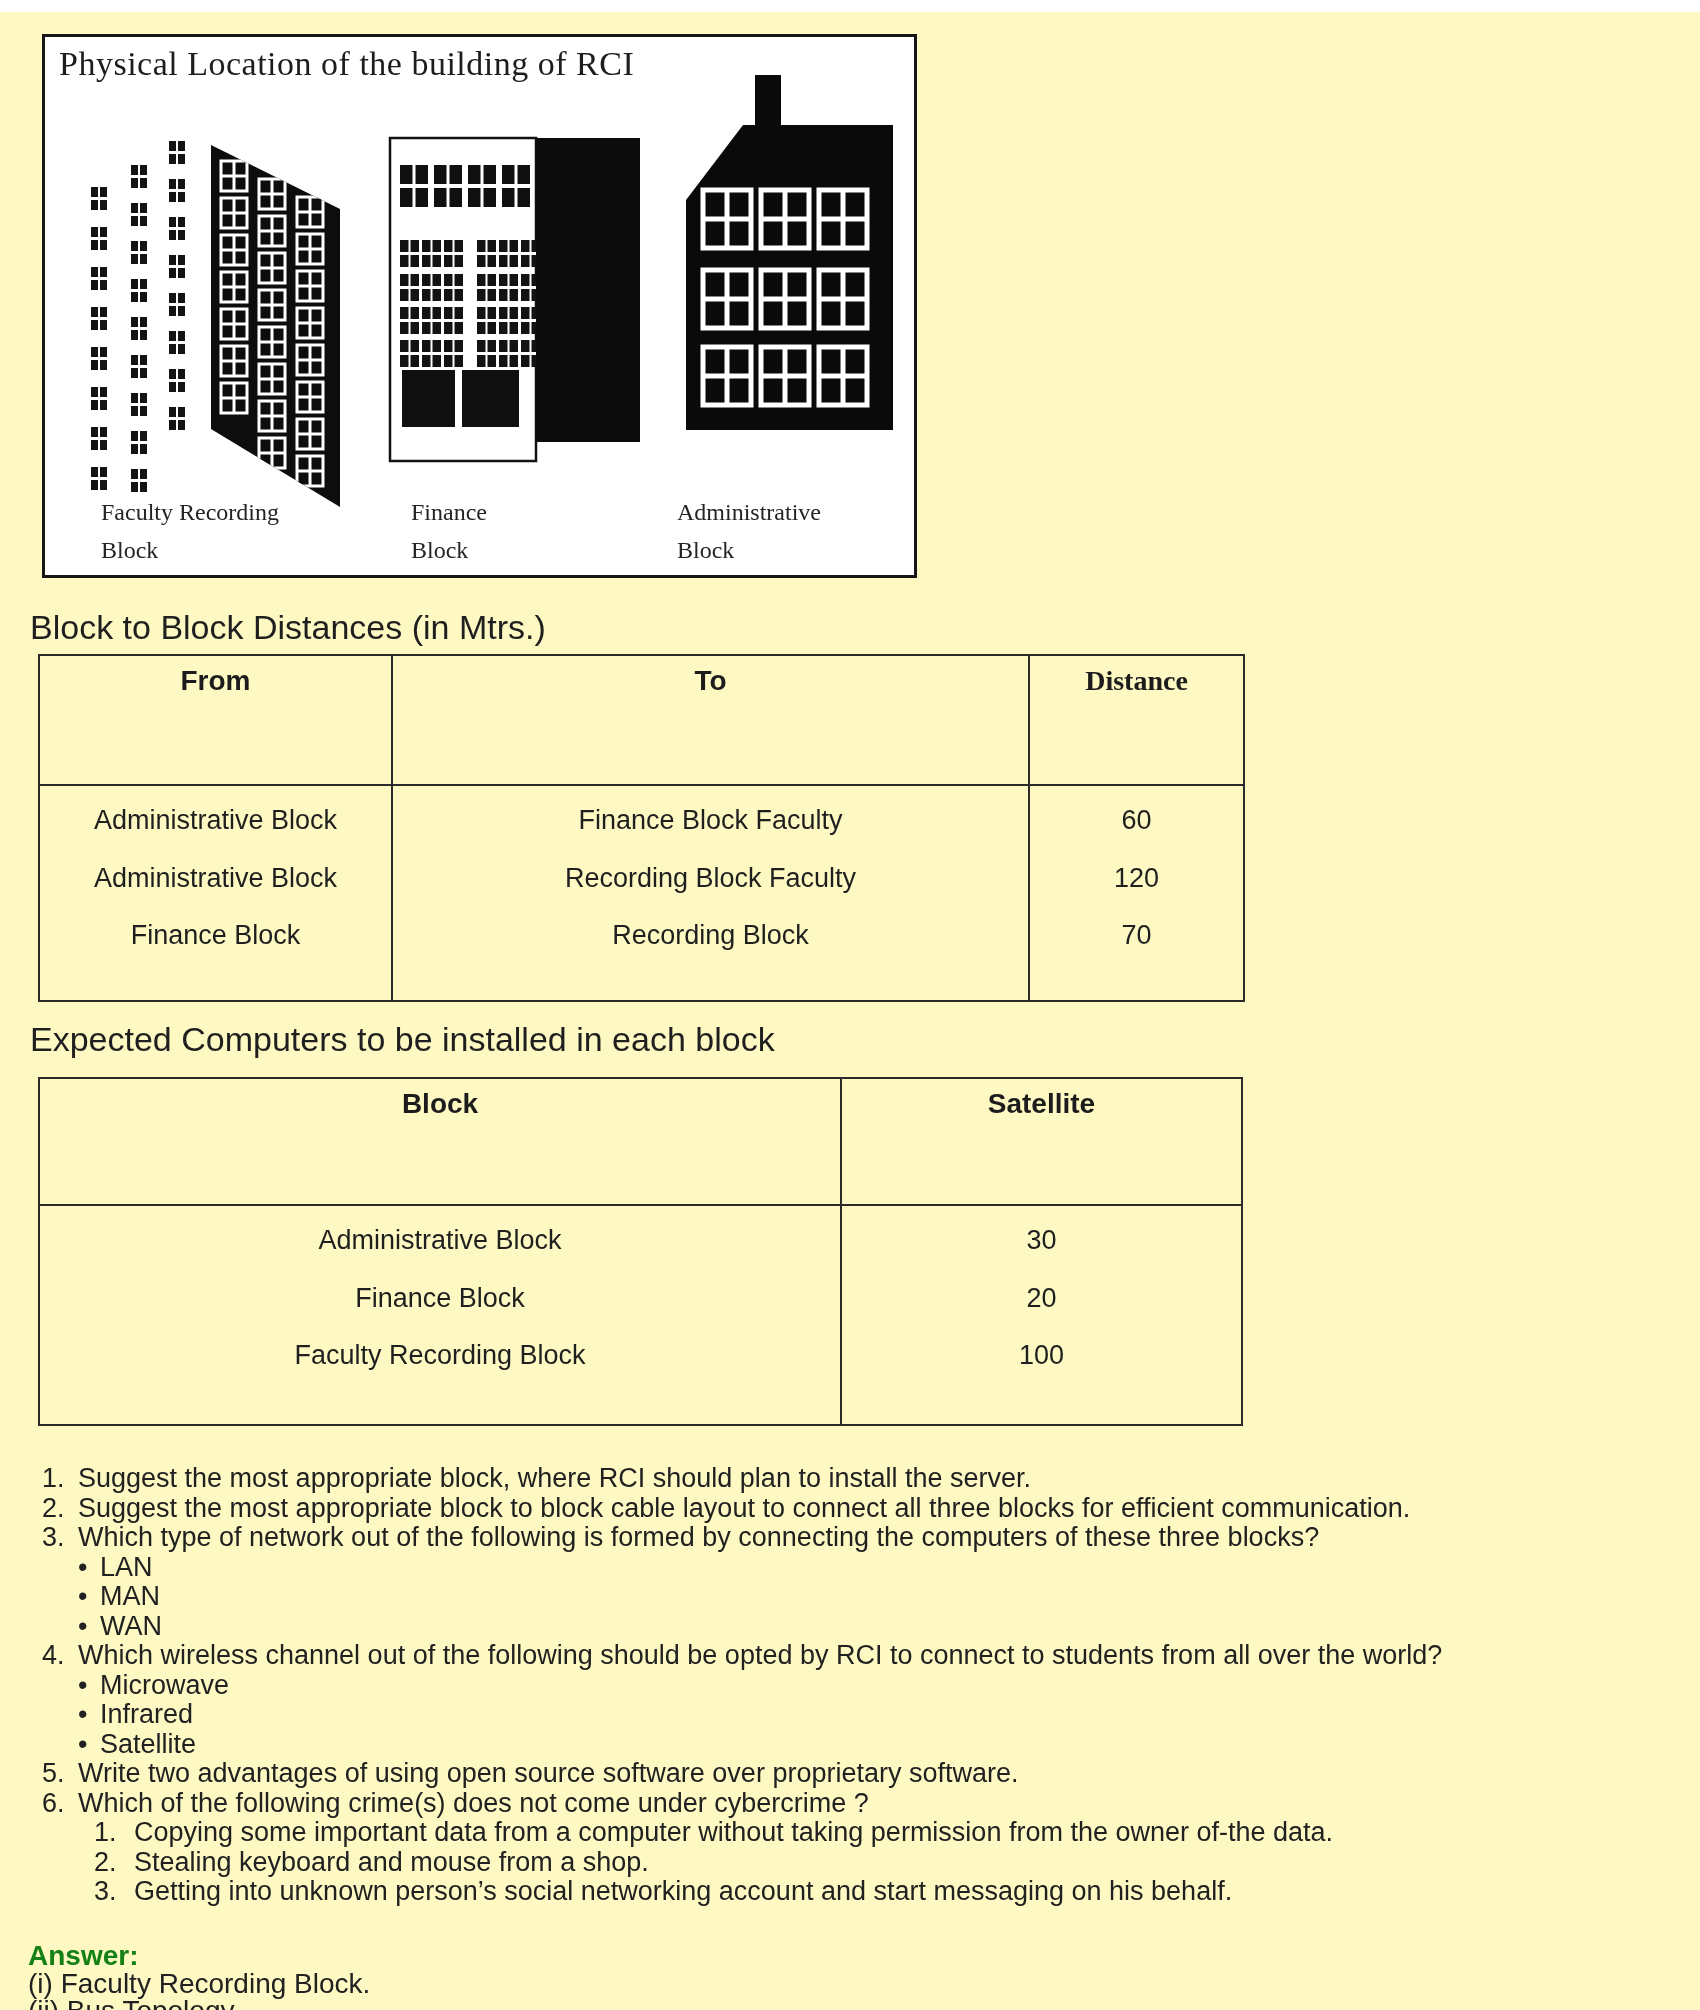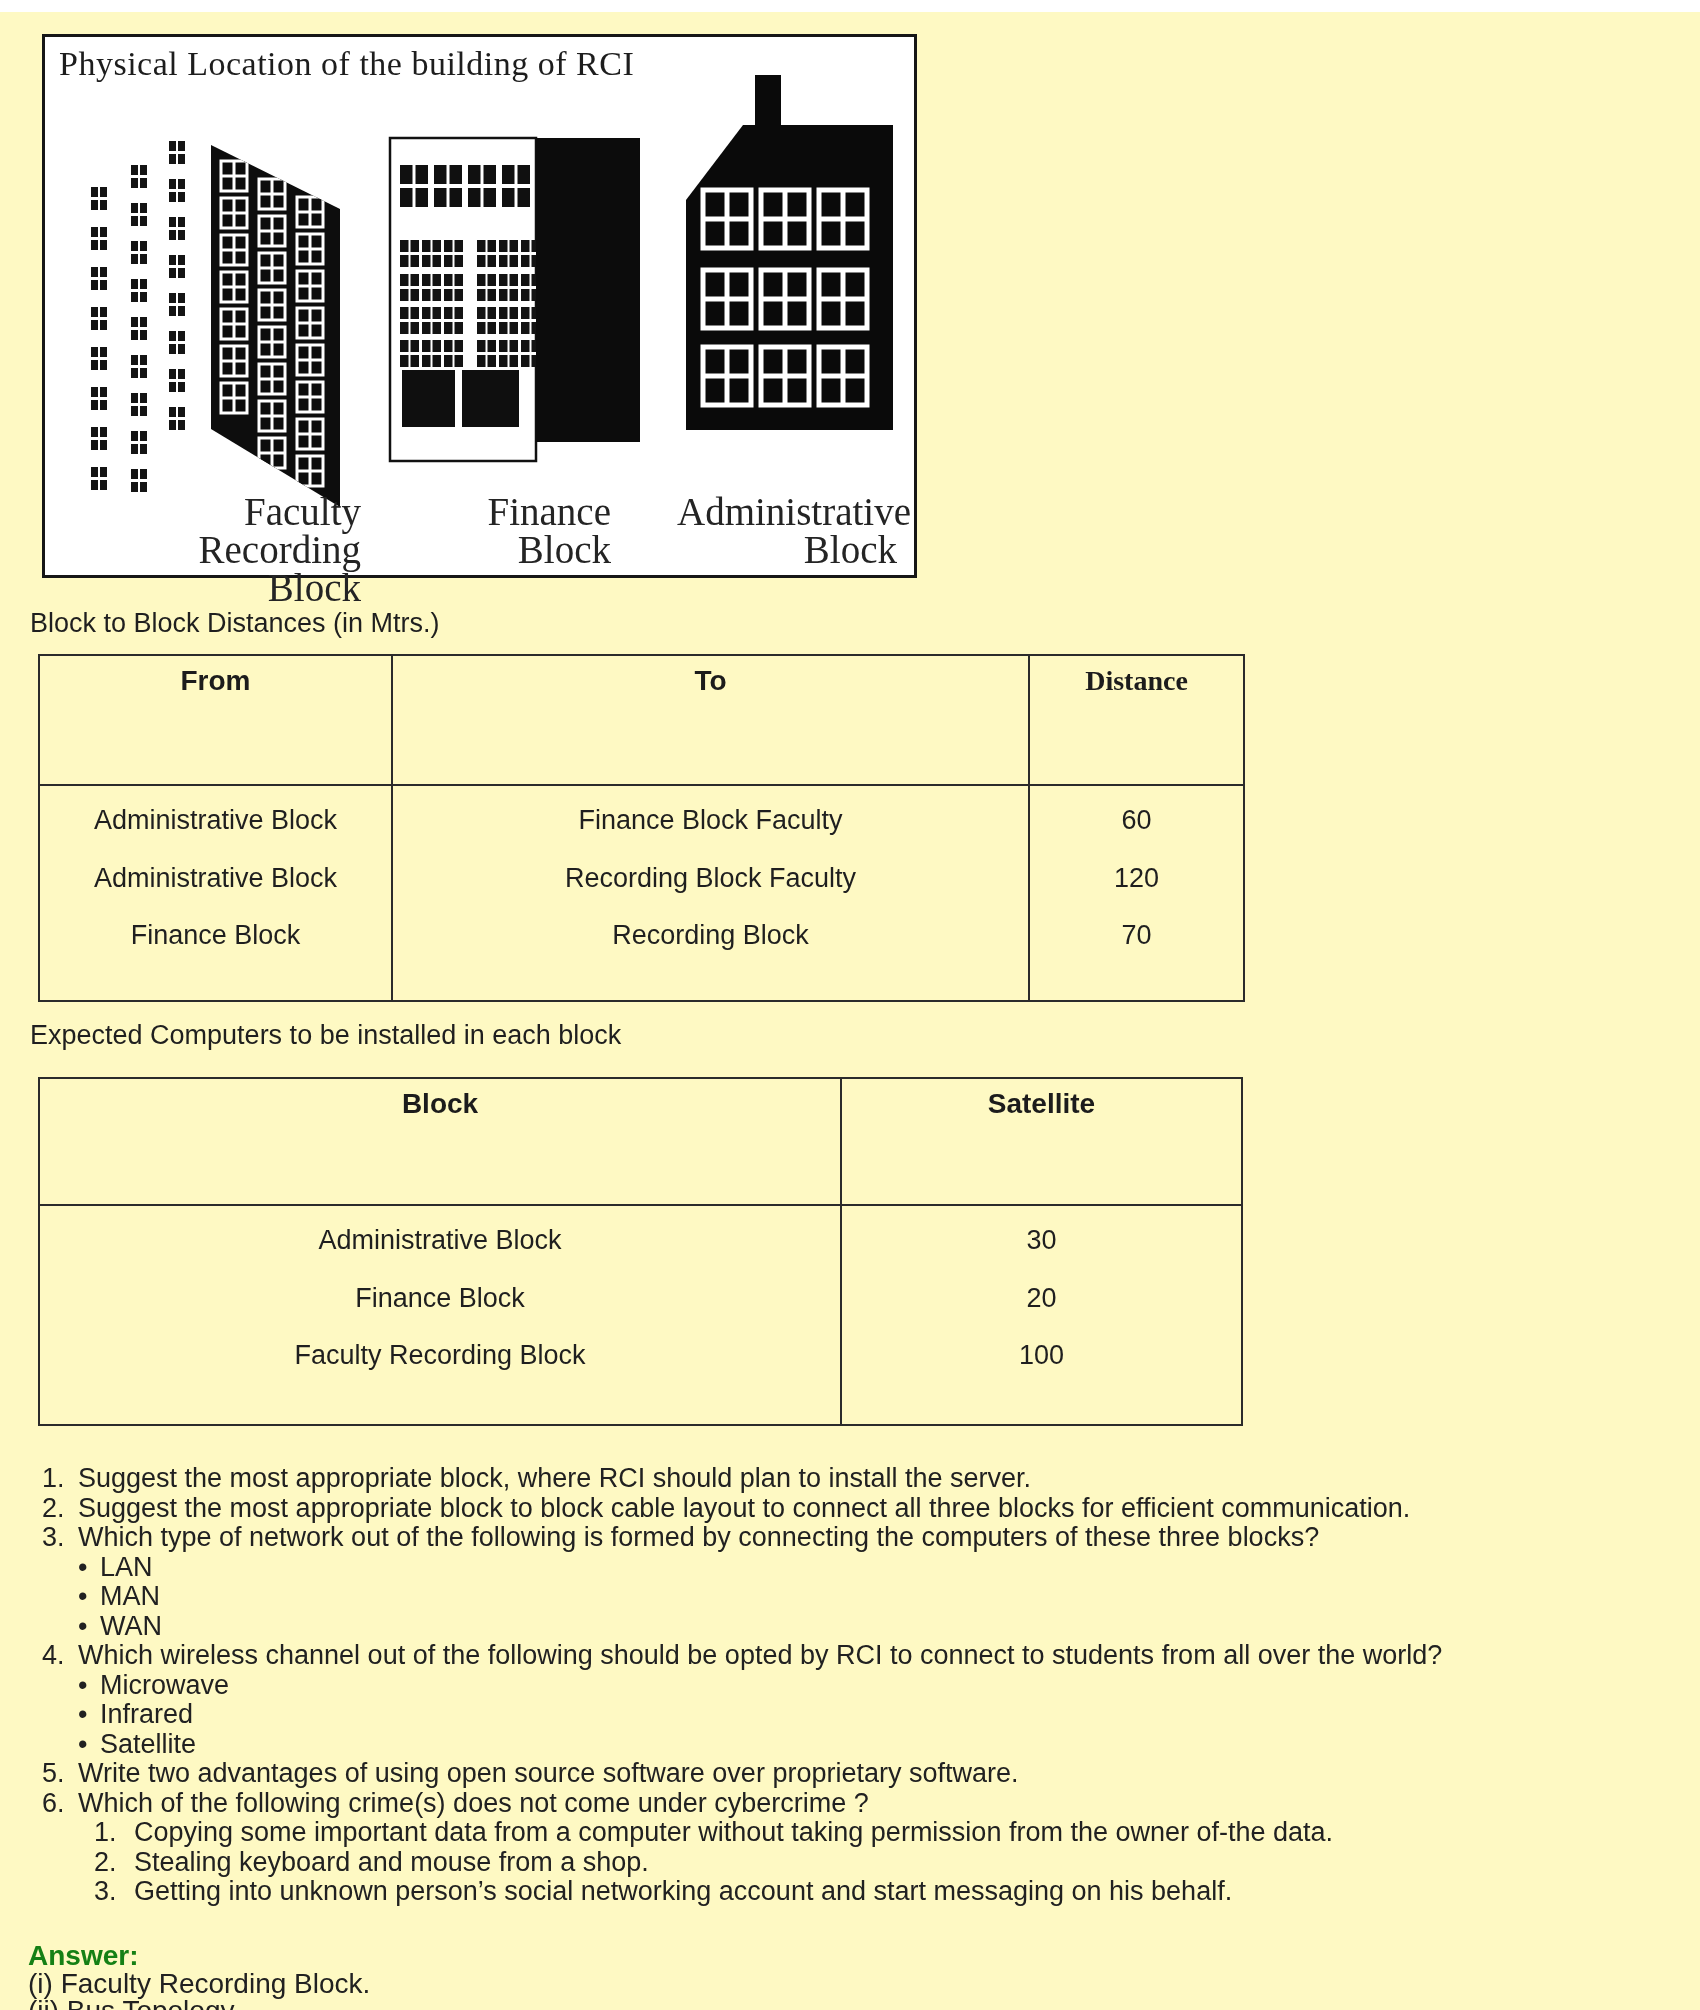--- a/index.html
+++ b/index.html
@@ -6,27 +6,27 @@
   #page{position:relative;width:1700px;height:2010px;background:#fef9c3;
         font-family:"Liberation Sans",sans-serif;color:#202020;overflow:hidden;margin-top:12px;}
   .abs{position:absolute;}
 
   
   .figbox{left:42px;top:22px;width:869px;height:538px;border:3px solid #161616;
           font-family:"Liberation Serif",serif;background:#fff;}
   .figtitle{position:absolute;left:14px;top:8px;font-size:34px;color:#1d1d1d;
             letter-spacing:0.5px;}
   .figsvg{position:absolute;left:0;top:0;}
-  .figlabel{position:absolute;text-align:right;font-size:39px;line-height:38px;color:#242424;}
+  .figlabel{position:absolute;text-align:left;font-size:24px;line-height:38px;color:#242424;}
   .flab1{left:56px;top:456px;width:260px;}
   .flab2{left:366px;top:456px;width:200px;}
   .flab3{left:632px;top:456px;width:220px;}
 
   
-  .caption{font-size:27px;color:#1f1f1f;}
+  .caption{font-size:34px;color:#1f1f1f;}
   .cap1{left:30px;top:596px;}
   .cap2{left:30px;top:1008px;}
 
   
   .dtable{border-collapse:collapse;table-layout:fixed;}
   .dtable td,.dtable th{border:2px solid #2b2b2b;vertical-align:top;padding:0;
                         font-family:"Liberation Sans",sans-serif;}
   .dtable th{font-size:28px;font-weight:bold;text-align:center;padding-top:9px;color:#1c1c1c;}
   .cellines{padding-top:6px;}
   .tline{line-height:57.5px;font-size:27px;text-align:center;color:#1f1f1f;white-space:nowrap;}

